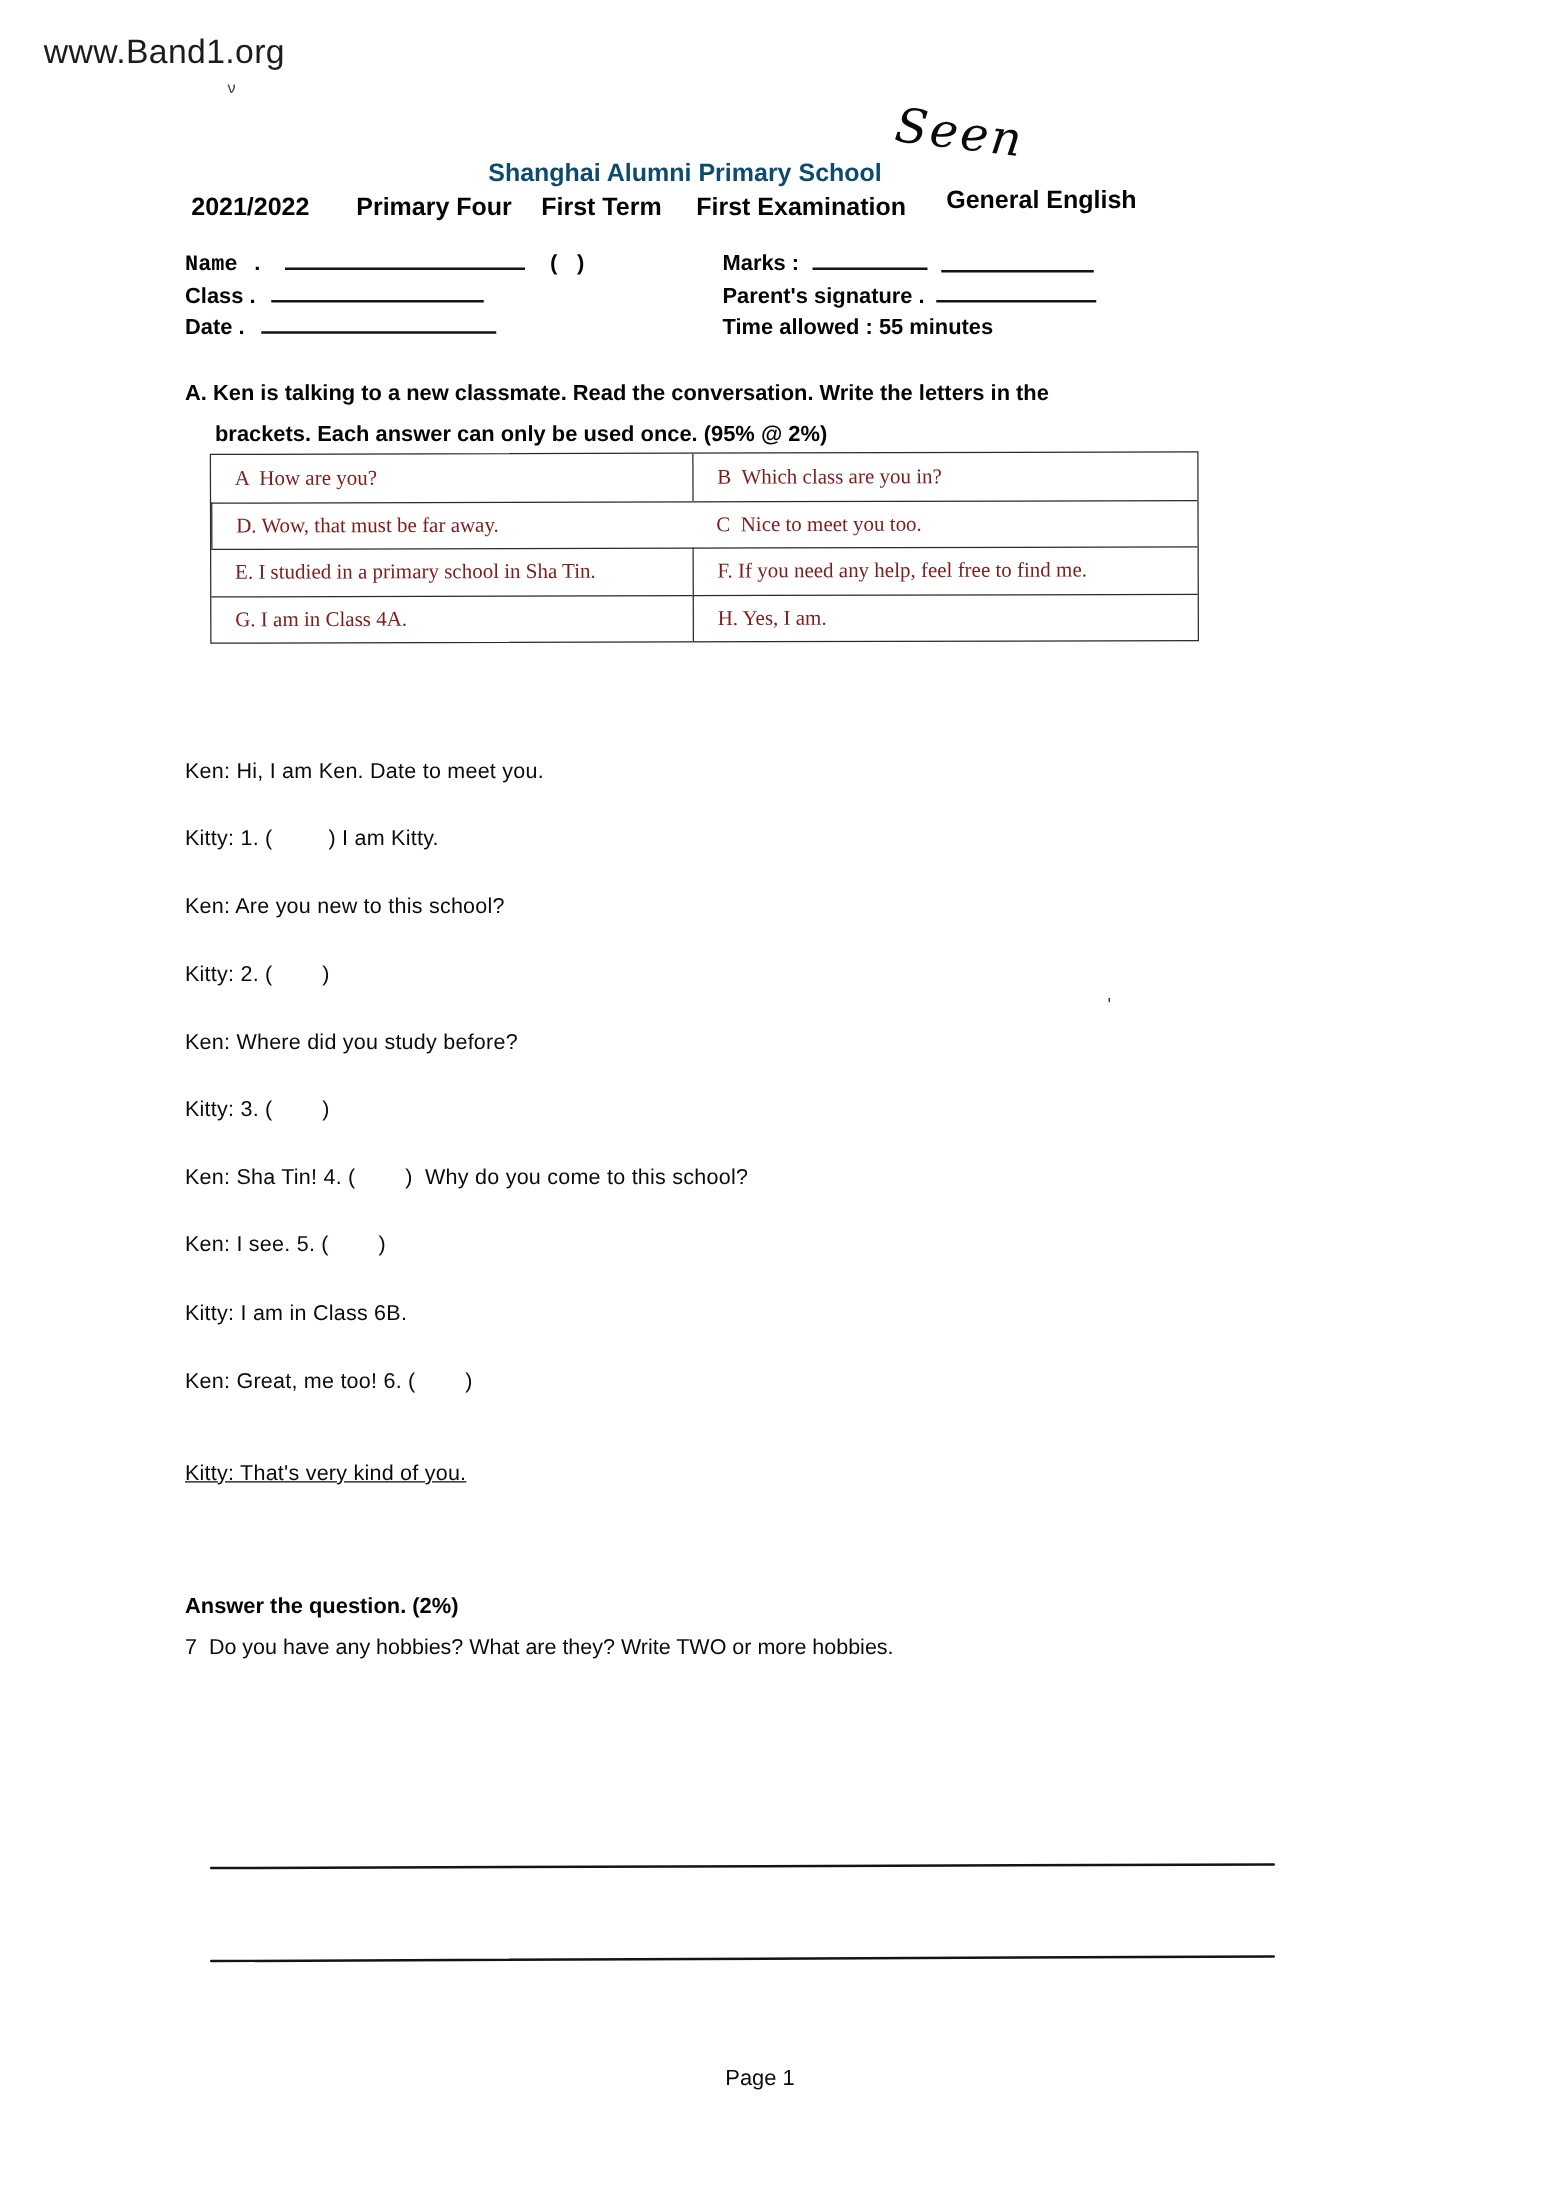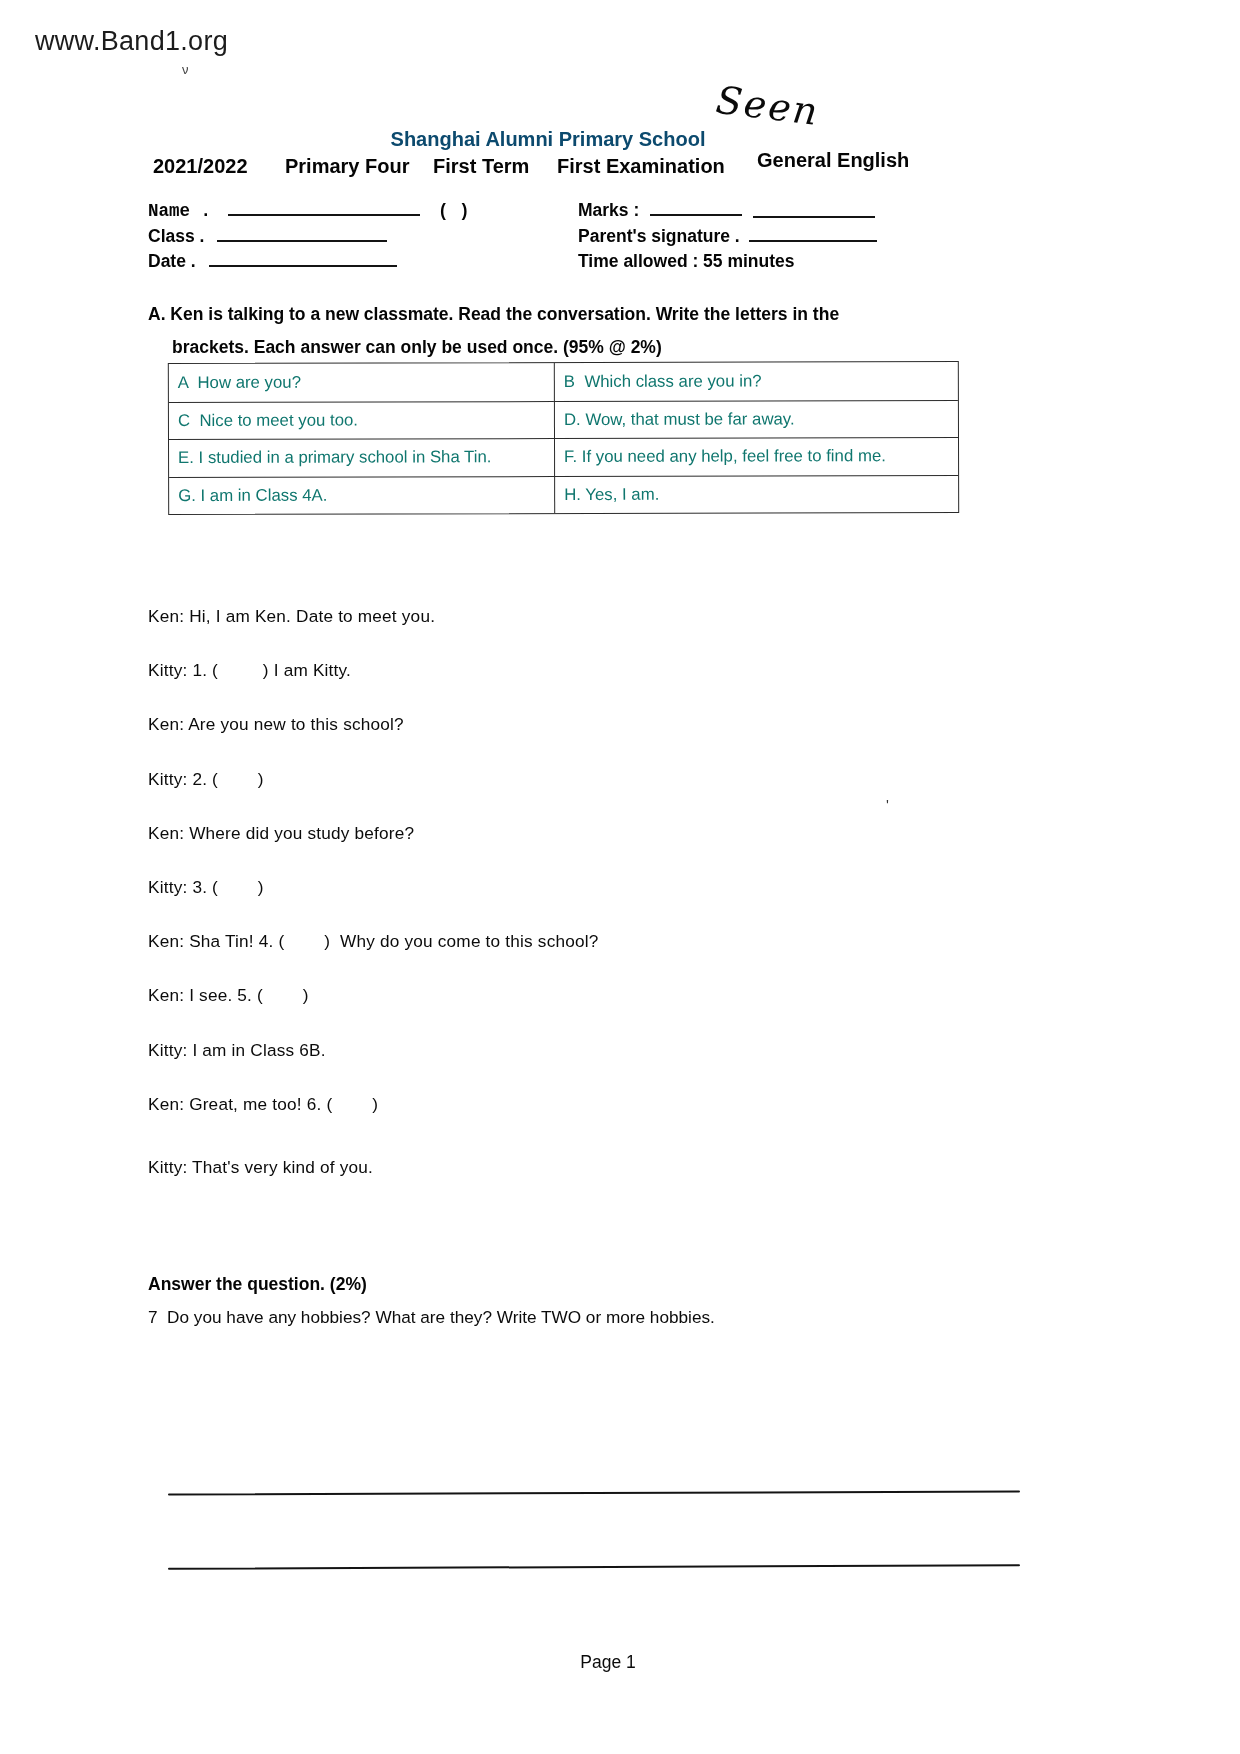--- a/index.html
+++ b/index.html
@@ -56,23 +56,23 @@
     position:absolute;left:168px;top:362px;width:789px;height:150px;
     border:1.6px solid #2b2b2b;
     display:grid;
     grid-template-columns:385px 1fr;
     grid-template-rows:repeat(4,1fr);
     transform:rotate(-0.15deg);
   }
   .match-table .cell{
     border-top:1.6px solid #2b2b2b;border-left:1.6px solid #2b2b2b;
     display:flex;align-items:center;
-    padding-left:9px;
-    font-size:16.8px;color:#0f766e;
-    white-space:pre-wrap;overflow:hidden;
+    padding-left:19px;
+    font-size:16.8px;color:#7f1d1d;
+    white-space:pre-wrap;overflow:hidden;font-family:Liberation Serif, serif;
   }
   .match-table .cell.r0{border-top:none;}
   .match-table .cell.c0{border-left:none;}
 
   .dialogue{position:absolute;left:148px;top:606px;}
   .dialogue .dl{
     height:54.2px;display:flex;align-items:flex-start;
     font-size:17.2px;color:#0b0b0b;white-space:pre-wrap;letter-spacing:.2px;
   }
   .stray-mark{position:absolute;left:886px;top:796px;font-size:15px;color:#333;}
@@ -134,40 +134,40 @@
   <div class="info i-time">
     <span>Time allowed : 55 minutes</span>
   </div>
 
   <div class="secA a-line1">A. Ken is talking to a new classmate. Read the conversation. Write the letters in the</div>
   <div class="secA a-line2">brackets. Each answer can only be used once. (95% @ 2%)</div>
 
   <div class="match-table">
     <div class="cell r0 c0">A  How are you?</div>
     <div class="cell r0">B  Which class are you in?</div>
+    <div class="cell">D. Wow, that must be far away.</div>
     <div class="cell c0">C  Nice to meet you too.</div>
-    <div class="cell">D. Wow, that must be far away.</div>
     <div class="cell c0">E. I studied in a primary school in Sha Tin.</div>
     <div class="cell">F. If you need any help, feel free to find me.</div>
     <div class="cell c0">G. I am in Class 4A.</div>
     <div class="cell">H. Yes, I am.</div>
   </div>
 
   <div class="dialogue">
     <div class="dl">Ken: Hi, I am Ken. Date to meet you.</div>
     <div class="dl">Kitty: 1. (         ) I am Kitty.</div>
     <div class="dl">Ken: Are you new to this school?</div>
     <div class="dl">Kitty: 2. (        )</div>
     <div class="dl">Ken: Where did you study before?</div>
     <div class="dl">Kitty: 3. (        )</div>
     <div class="dl">Ken: Sha Tin! 4. (        )  Why do you come to this school?</div>
     <div class="dl">Ken: I see. 5. (        )</div>
     <div class="dl">Kitty: I am in Class 6B.</div>
     <div class="dl">Ken: Great, me too! 6. (        )</div>
-    <div class="dl" style="margin-top:9px;">Kitty: That's very kind of you.</div>
+    <div class="dl" style="margin-top:20px;text-decoration:underline;">Kitty: That's very kind of you.</div>
   </div>
 
   <div class="stray-mark">'</div>
 
   <div class="q-head">Answer the question. (2%)</div>
   <div class="q-text">7  Do you have any hobbies? What are they? Write TWO or more hobbies.</div>
 
   <div class="answer-line ans1"></div>
   <div class="answer-line ans2"></div>
 

